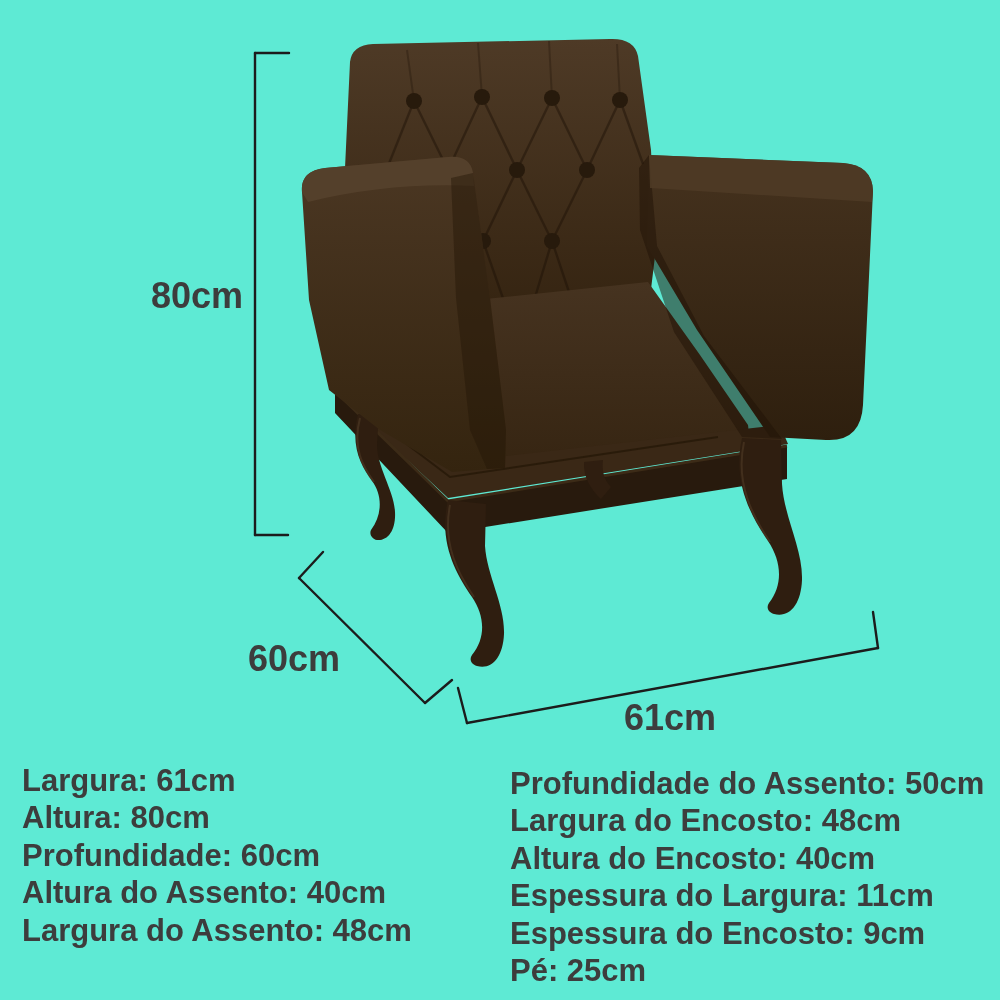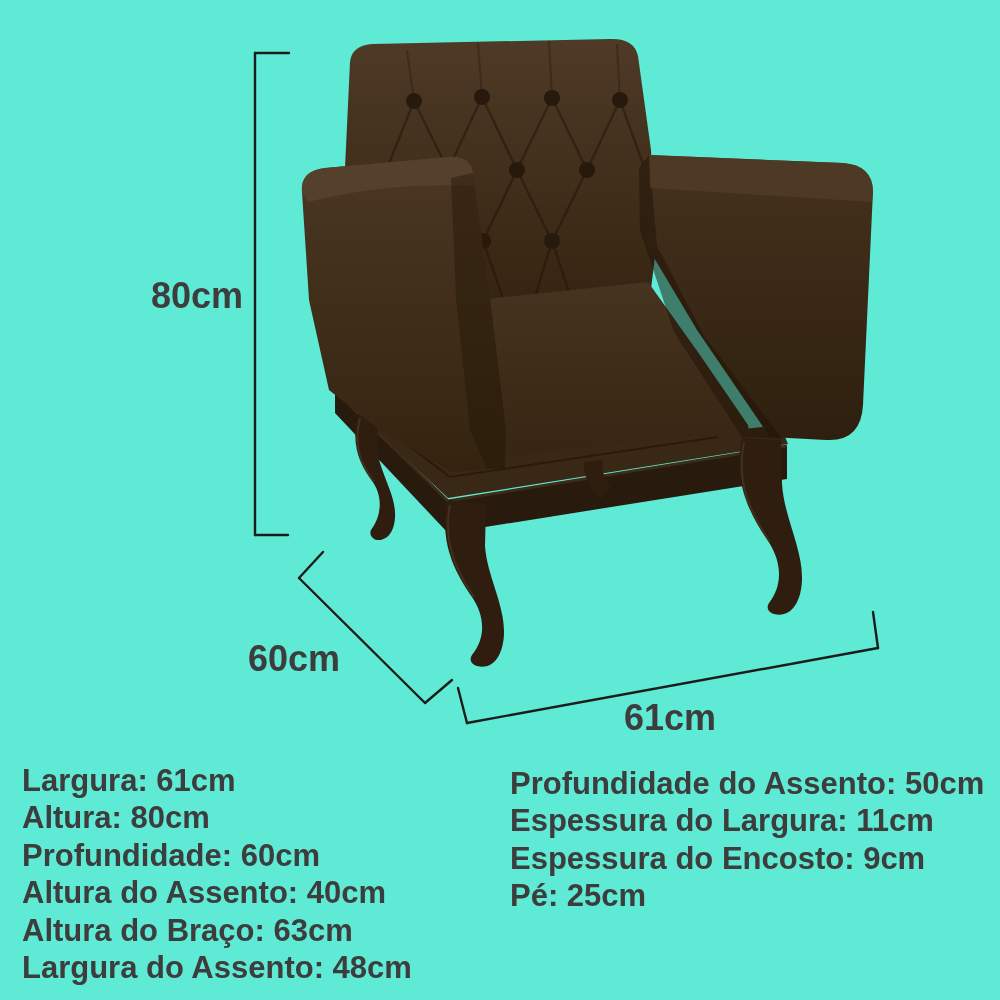--- a/index.html
+++ b/index.html
@@ -157,24 +157,25 @@
     <text class="dim-label" x="197" y="308" text-anchor="middle">80cm</text>
     <text class="dim-label" x="294" y="671" text-anchor="middle">60cm</text>
     <text class="dim-label" x="670" y="730" text-anchor="middle">61cm</text>
   </svg>
 
   <div class="specs specs-left">
     <div>Largura: 61cm</div>
     <div>Altura: 80cm</div>
     <div>Profundidade: 60cm</div>
     <div>Altura do Assento: 40cm</div>
-    <div>Altura do Braço: 63cm</div>
     <div>Largura do Assento: 48cm</div>
   </div>
 
   <div class="specs specs-right">
     <div>Profundidade do Assento: 50cm</div>
+    <div>Largura do Encosto: 48cm</div>
+    <div>Altura do Encosto: 40cm</div>
     <div>Espessura do Largura: 11cm</div>
     <div>Espessura do Encosto: 9cm</div>
     <div>Pé: 25cm</div>
   </div>
 
 </div>
 
 </body></html>

